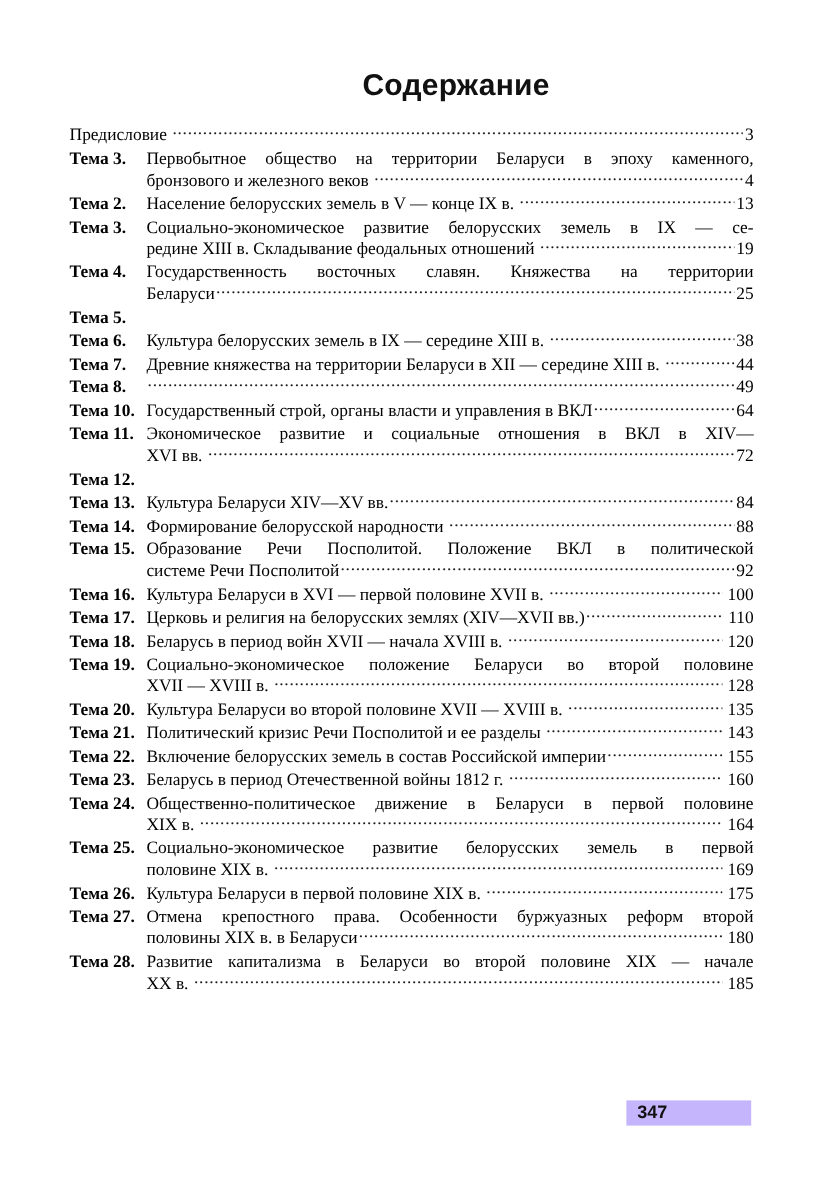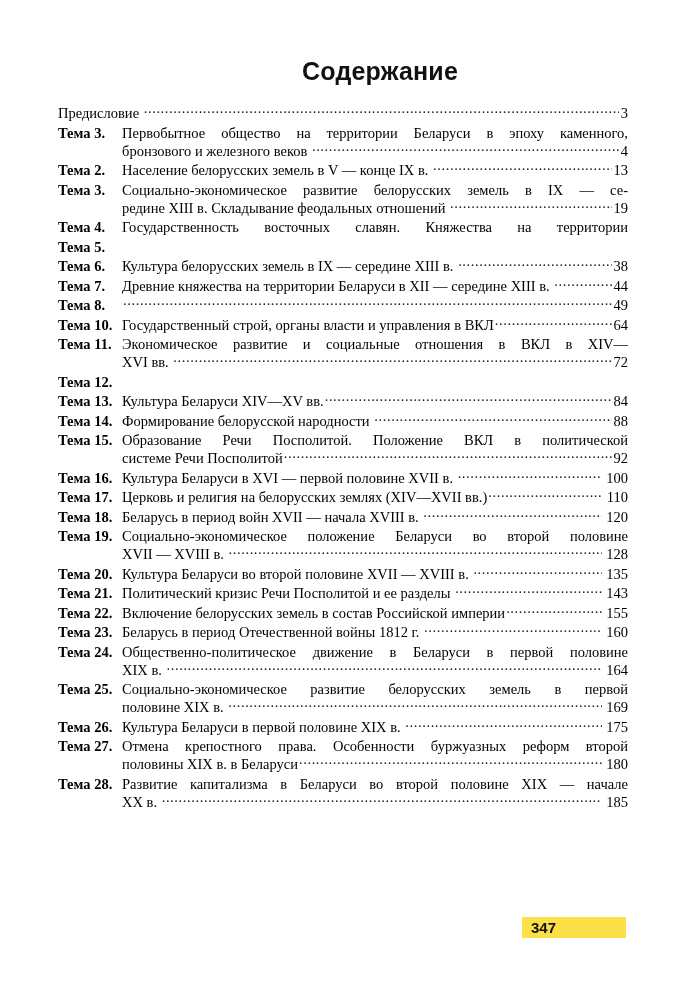--- a/index.html
+++ b/index.html
@@ -117,21 +117,21 @@
     white-space: pre;
   }
 
   
   .folio {
     position: absolute;
     left: 522px;
     top: 917px;
     width: 104px;
     height: 21px;
-    background: #fde047;
+    background: #c4b5fd;
     display: flex;
     align-items: center;
   }
   .folio span {
     font-family: "Liberation Sans", "DejaVu Sans", sans-serif;
     font-weight: bold;
     font-size: 15px;
     color: #111111;
     padding-left: 9px;
   }
@@ -189,20 +189,25 @@
             <span class="pageno">19</span>
           </div>
         </div>
       </div>
       <div class="toc-entry">
         <div class="entry-label">Тема 4.</div>
         <div class="entry-body">
           <div class="tline">
             <span class="txt-just">Государственность восточных славян. Княжества на территории</span>
           </div>
+          <div class="tline">
+            <span class="txt">Беларуси</span>
+            <span class="leader"></span>
+            <span class="pageno">25</span>
+          </div>
         </div>
       </div>
       <div class="toc-entry">
         <div class="entry-label">Тема 5.</div>
       </div>
       <div class="toc-entry">
         <div class="entry-label">Тема 6.</div>
         <div class="entry-body">
           <div class="tline">
             <span class="txt">Культура белорусских земель в IX — середине XIII в. </span>

